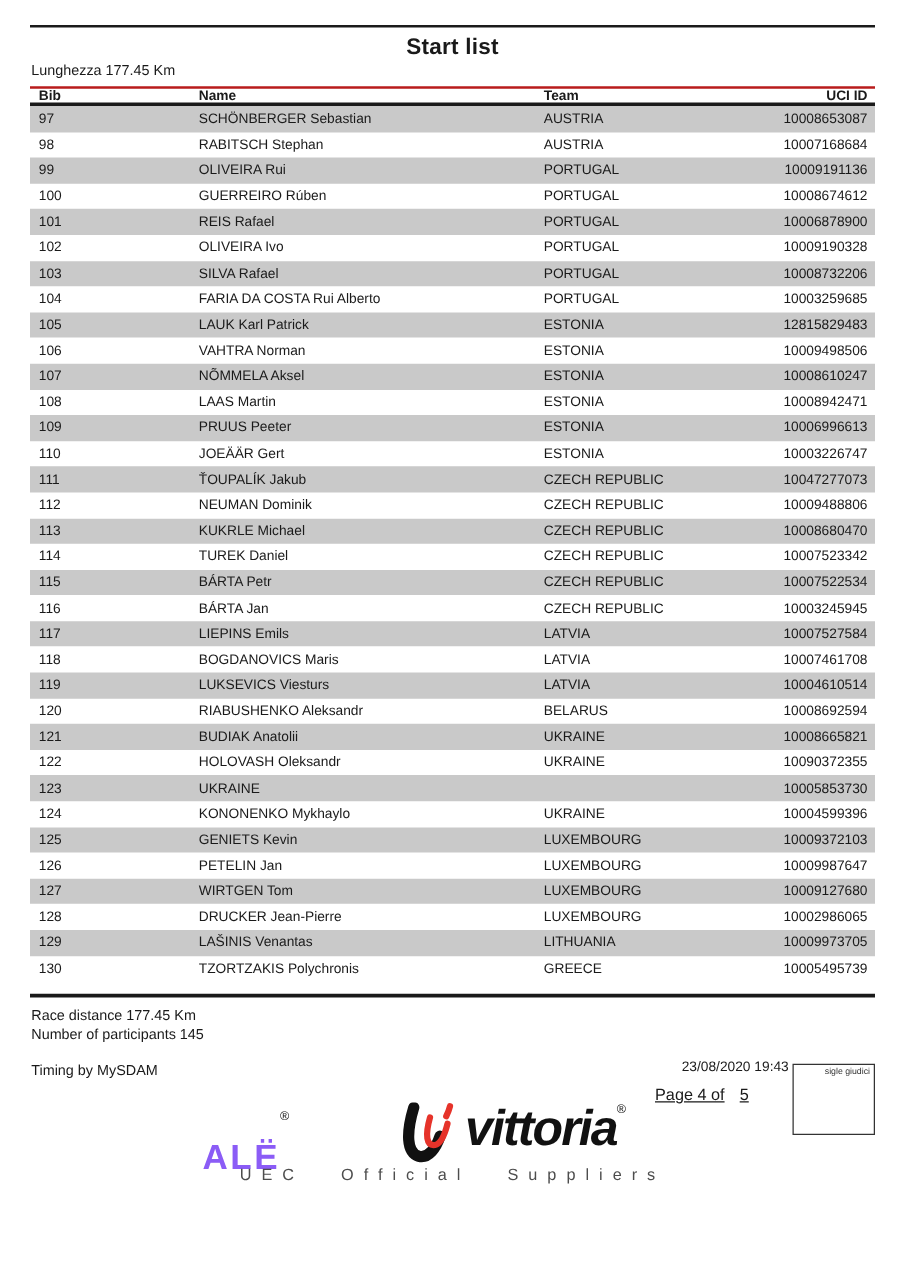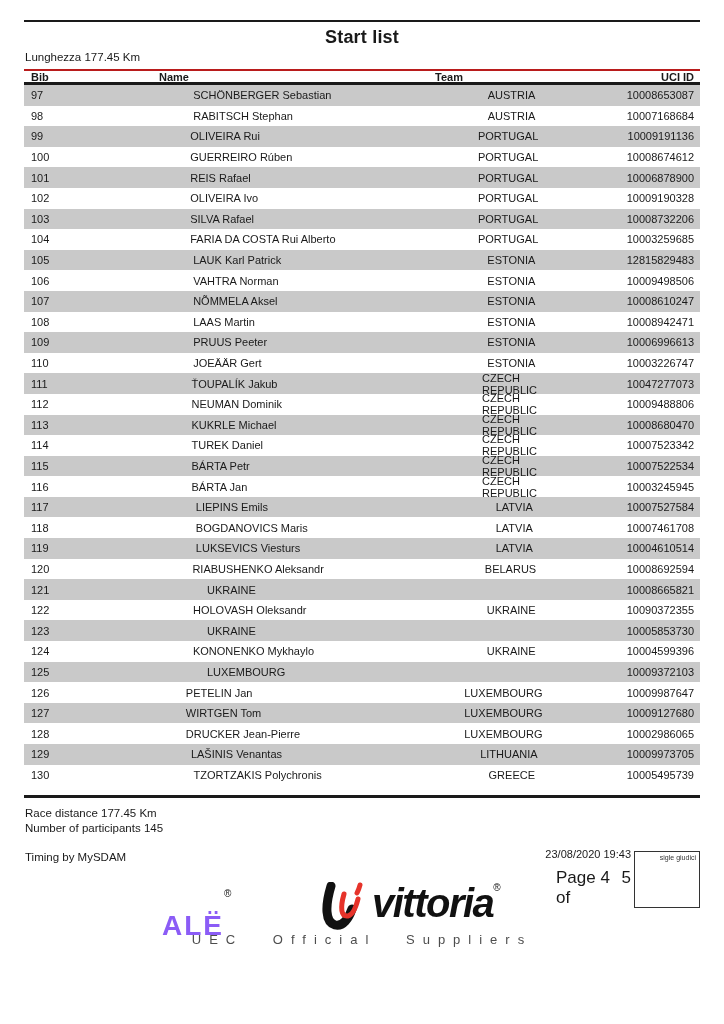--- a/index.html
+++ b/index.html
@@ -15,36 +15,36 @@
   .title { position:absolute; left:0; width:724px; top:27px; text-align:center;
            font-size:18px; font-weight:bold; letter-spacing:.2px; }
 
   .subtitle { position:absolute; left:25px; top:51px; font-size:11.5px; }
 
   
   .table { position:absolute; left:24px; top:69px; width:676px; }
   .thead { display:flex; align-items:center; height:16px;
            border-top:2px solid #b91c1c; border-bottom:3px solid #1a1a1a;
            font-weight:bold; font-size:11px; }
-  .trow  { display:flex; align-items:center; height:20.6px; font-size:11px;gap:48px; }
+  .trow  { display:flex; align-items:center; height:20.6px; font-size:11px; }
   .trow.alt { background:#c9c9c9; }
   .cell.bib  { width:135px; padding-left:7px; }
   .cell.name { width:276px; }
   .cell.team { flex:1; }
   .cell.uci  { width:130px; text-align:right; padding-right:6px; }
   .bottom-rule { margin-top:10px; height:2.5px; background:#1a1a1a; }
 
   .race-info { position:absolute; left:25px; top:806px; font-size:11.5px; line-height:15px; }
 
   .timing { position:absolute; left:25px; top:851px; font-size:11.5px; }
 
   .datetime { position:absolute; left:480px; width:151px; top:848px;
               font-size:11px; text-align:right; }
-  .pageinfo { position:absolute; left:556px; width:75px; top:868px;
-              font-size:17px; display:flex; justify-content:space-between; }
+  .pageinfo { position:absolute; left:524px; width:75px; top:868px;
+              font-size:13px; display:flex; justify-content:space-between;text-decoration:underline; }
 
   .judges-box { position:absolute; left:634px; top:851px; width:66px; height:57px;
                 border:1.2px solid #333; }
   .judges-box span { position:absolute; top:2px; right:3px; font-size:7px; color:#333; }
 
   
   .ale { position:absolute; left:162px; top:886px; display:flex; align-items:flex-start; }
   .ale .ale-text { font-size:28px; font-weight:bold; letter-spacing:2px; line-height:40px; color:#8b5cf6;margin-top:20px; }
   .reg { font-size:10px; line-height:10px; margin-top:3px; color:#111; }
 
@@ -213,20 +213,21 @@
           <div class="cell uci">10004610514</div>
         </div>
         <div class="trow">
           <div class="cell bib">120</div>
           <div class="cell name">RIABUSHENKO Aleksandr</div>
           <div class="cell team">BELARUS</div>
           <div class="cell uci">10008692594</div>
         </div>
         <div class="trow alt">
           <div class="cell bib">121</div>
+          <div class="cell name">BUDIAK Anatolii</div>
           <div class="cell team">UKRAINE</div>
           <div class="cell uci">10008665821</div>
         </div>
         <div class="trow">
           <div class="cell bib">122</div>
           <div class="cell name">HOLOVASH Oleksandr</div>
           <div class="cell team">UKRAINE</div>
           <div class="cell uci">10090372355</div>
         </div>
         <div class="trow alt">
@@ -235,20 +236,21 @@
           <div class="cell uci">10005853730</div>
         </div>
         <div class="trow">
           <div class="cell bib">124</div>
           <div class="cell name">KONONENKO Mykhaylo</div>
           <div class="cell team">UKRAINE</div>
           <div class="cell uci">10004599396</div>
         </div>
         <div class="trow alt">
           <div class="cell bib">125</div>
+          <div class="cell name">GENIETS Kevin</div>
           <div class="cell team">LUXEMBOURG</div>
           <div class="cell uci">10009372103</div>
         </div>
         <div class="trow">
           <div class="cell bib">126</div>
           <div class="cell name">PETELIN Jan</div>
           <div class="cell team">LUXEMBOURG</div>
           <div class="cell uci">10009987647</div>
         </div>
         <div class="trow alt">

